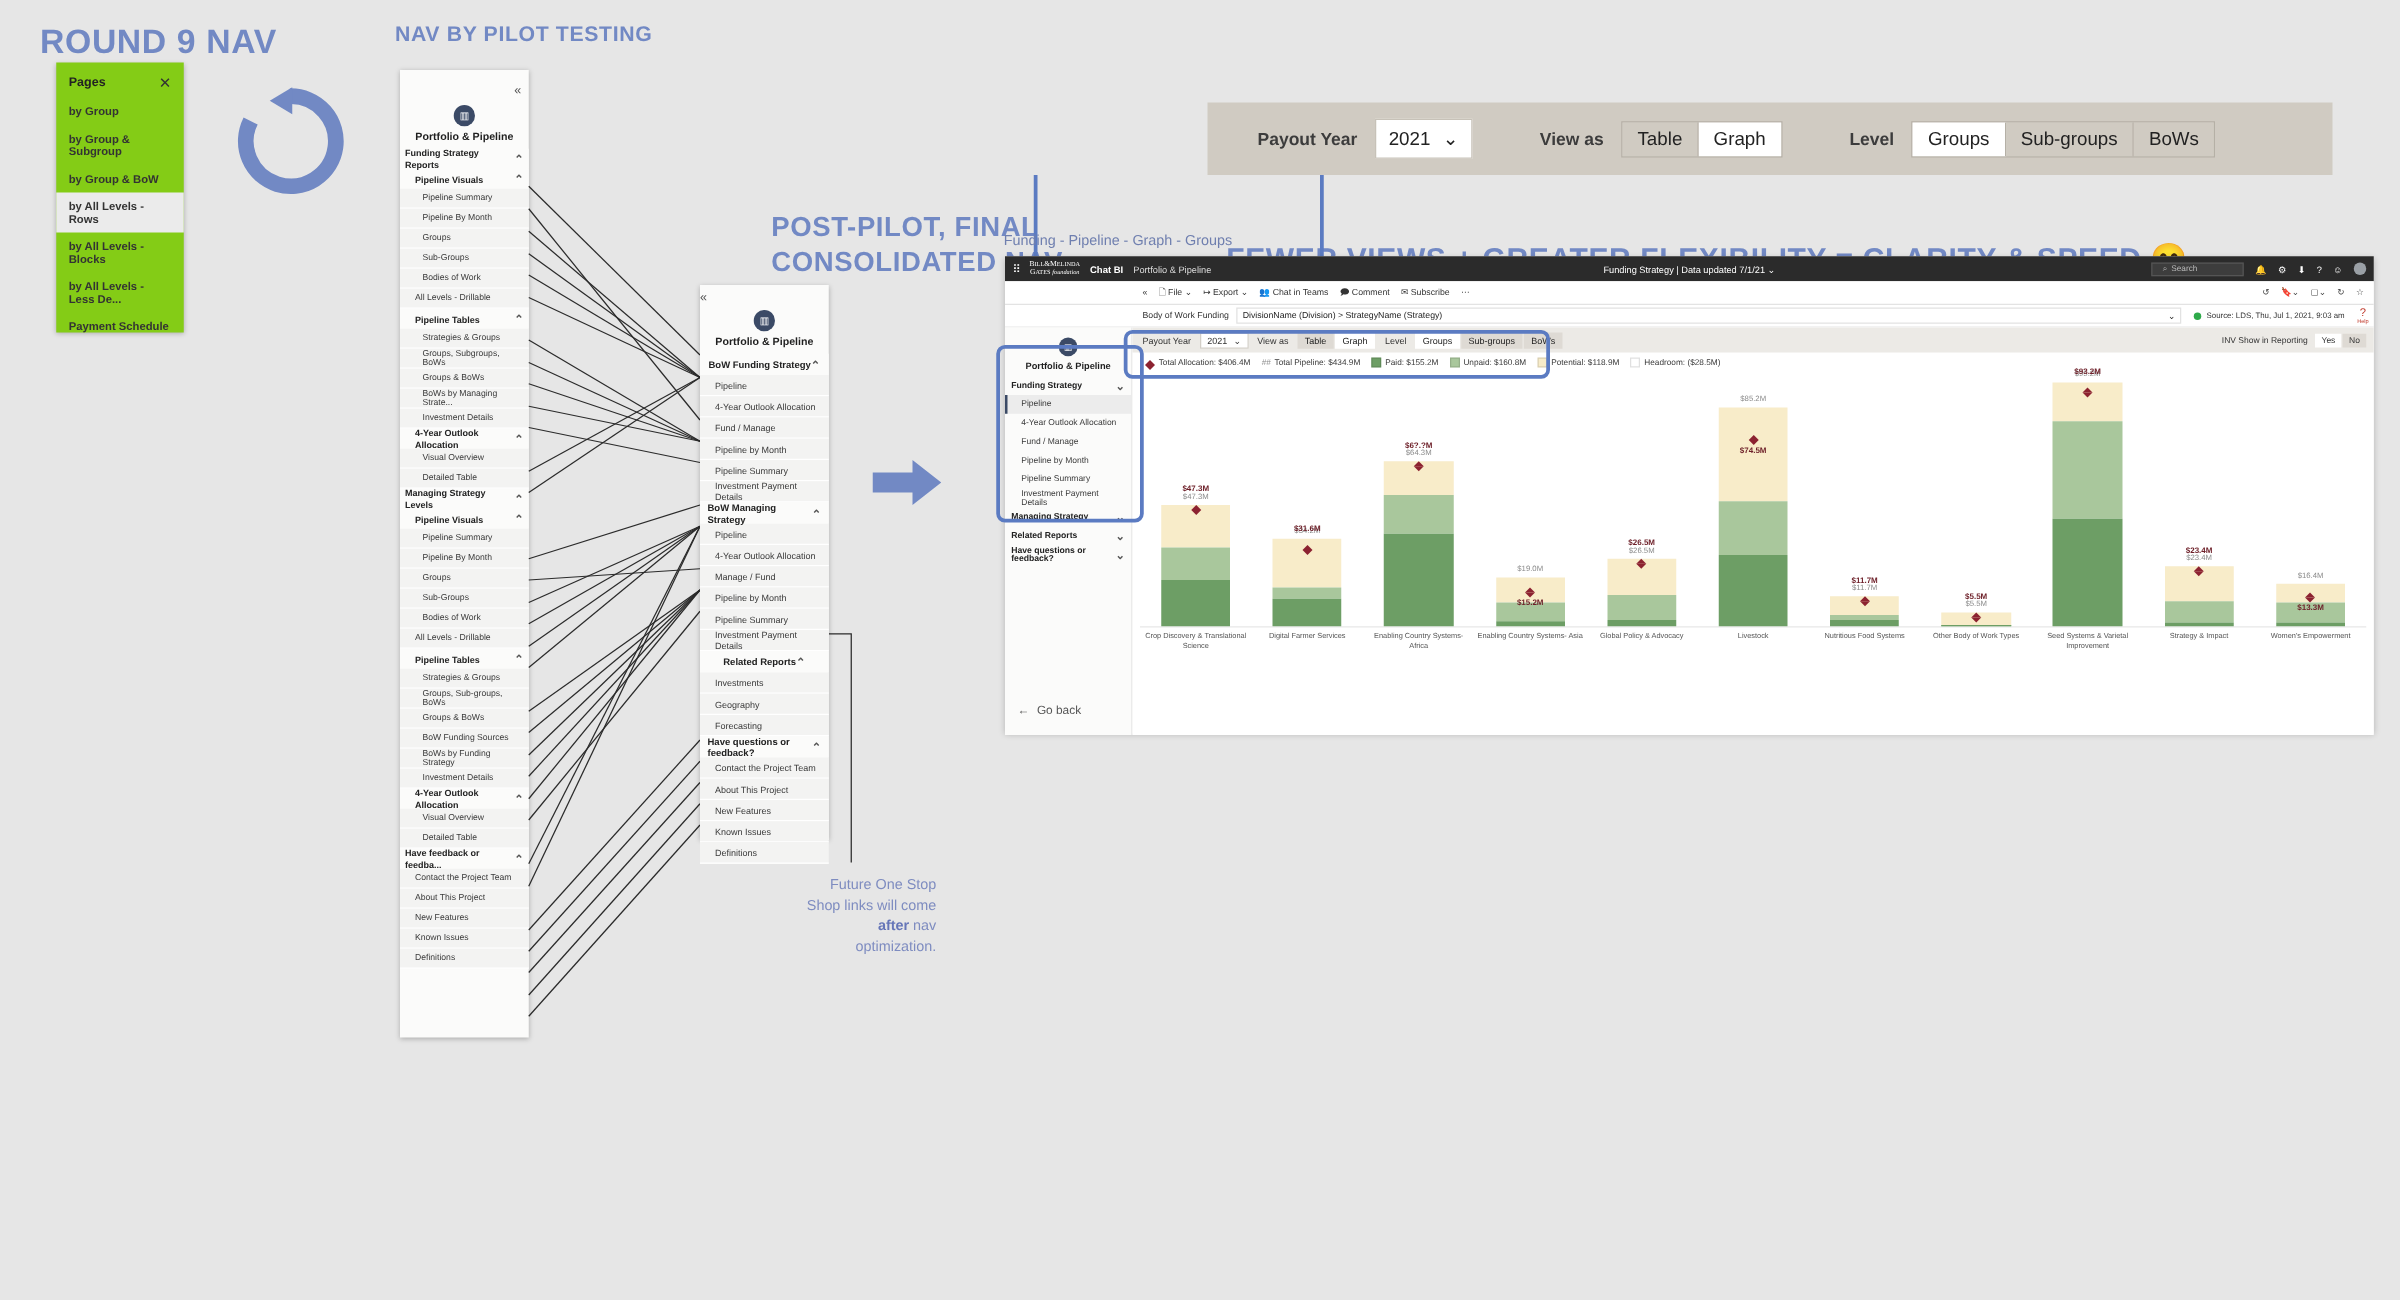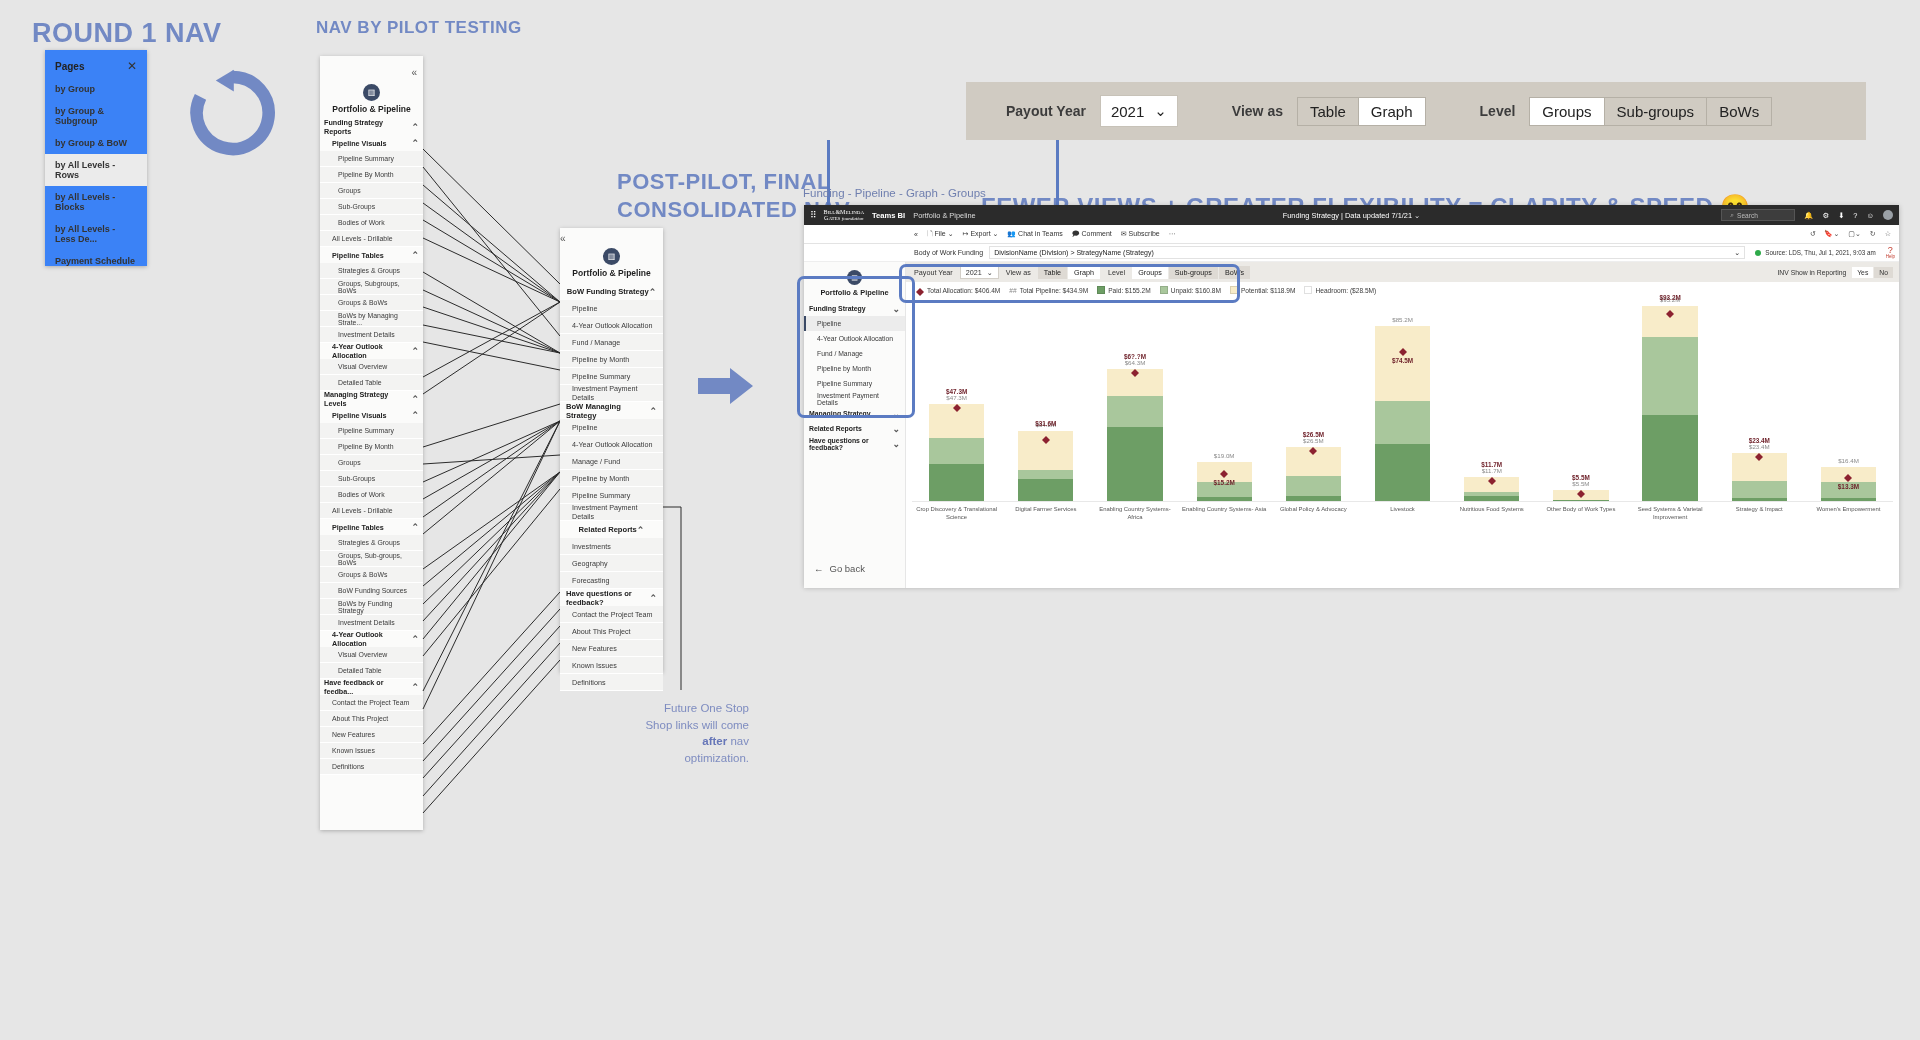--- a/index.html
+++ b/index.html
@@ -18,21 +18,21 @@
     letter-spacing: .5px;
   }
   #hdr-round1 { left: 32px; top: 18px; font-size: 27px; }
   #hdr-pilot  { left: 316px; top: 18px; font-size: 17px; }
   #hdr-final  { left: 617px; top: 168px; font-size: 22px; line-height: 1.27; }
   #hdr-clarity{ left: 981px; top: 193px; font-size: 24px; }
 
   
   .panel {
     position: absolute;
-    background: #3b82f6;
+    background: #84cc16;
     box-shadow: 0 1px 4px rgba(0,0,0,.25);
   }
   .nav-item {
     background: #f3f3f2;
     border-bottom: 1px solid #fff;
     color: #3a3a3a;
     display: flex; align-items: center;
   }
   .nav-group {
     background: #fbfbfa;
@@ -226,21 +226,21 @@
   #bluebox-ctrl { left:899px; top:264px; width:341px; height:39px; }
   .blueline { position:absolute; background:#5b7bc2; width:3px; }
   #bl-1 { left:827px; top:140px; height:150px; }
   #bl-2 { left:1056px; top:140px; height:150px; }
 </style>
 </head>
 <body>
 
 <div class="stage">
 
-  <div class="hdr" id="hdr-round1">ROUND 1 NAV</div>
+  <div class="hdr" id="hdr-round1">ROUND 9 NAV</div>
   <div class="hdr" id="hdr-pilot">NAV BY PILOT TESTING</div>
   <div class="hdr" id="hdr-final" style="white-space:pre-line">POST-PILOT, FINAL
 CONSOLIDATED NAV</div>
   <div class="hdr" id="hdr-clarity">FEWER VIEWS + GREATER FLEXIBILITY = CLARITY &amp; SPEED 😊</div>
 
   <div class="panel" id="panel-round1">
     <div class="p1-head">
       <span class="p1-title">Pages</span>
       <span class="p1-close">✕</span>
     </div>
@@ -564,21 +564,21 @@
   <div id="breadcrumb-top">Funding - Pipeline - Graph - Groups</div>
 
   <div id="app">
 
     <div id="app-topbar">
       <span class="waffle">⠿</span>
       <span class="gates-logo">
         <span>B<span style="font-size:5px">ILL</span>&amp;M<span style="font-size:5px">ELINDA</span></span><br>
         <span>G<span style="font-size:5px">ATES</span> <i>foundation</i></span>
       </span>
-      <span class="pbi">Teams BI</span>
+      <span class="pbi">Chat BI</span>
       <span class="wsname">Portfolio &amp; Pipeline</span>
       <span class="center">
         <span>Funding Strategy  |  Data updated 7/1/21</span>
         <span>⌄</span>
       </span>
       <span class="right">
         <span class="searchbox">
           <span>⌕</span>
           <span>Search</span>
         </span>

